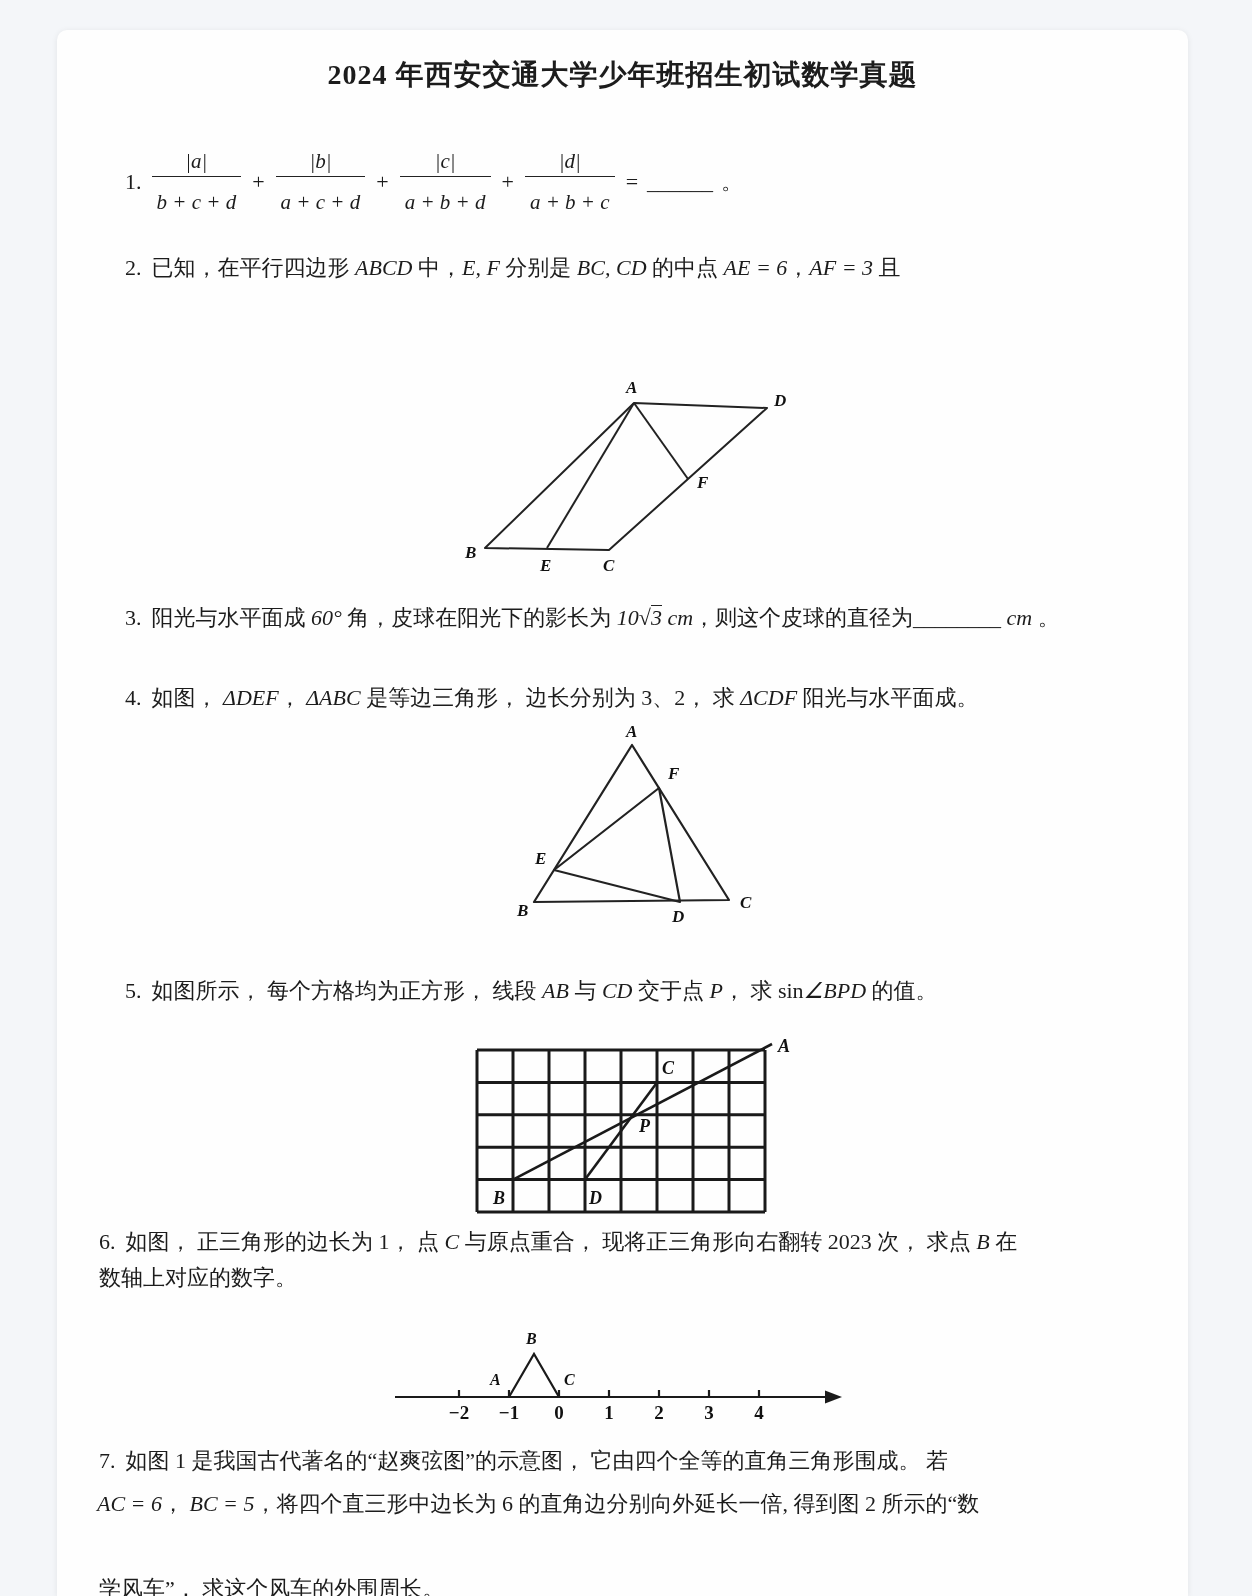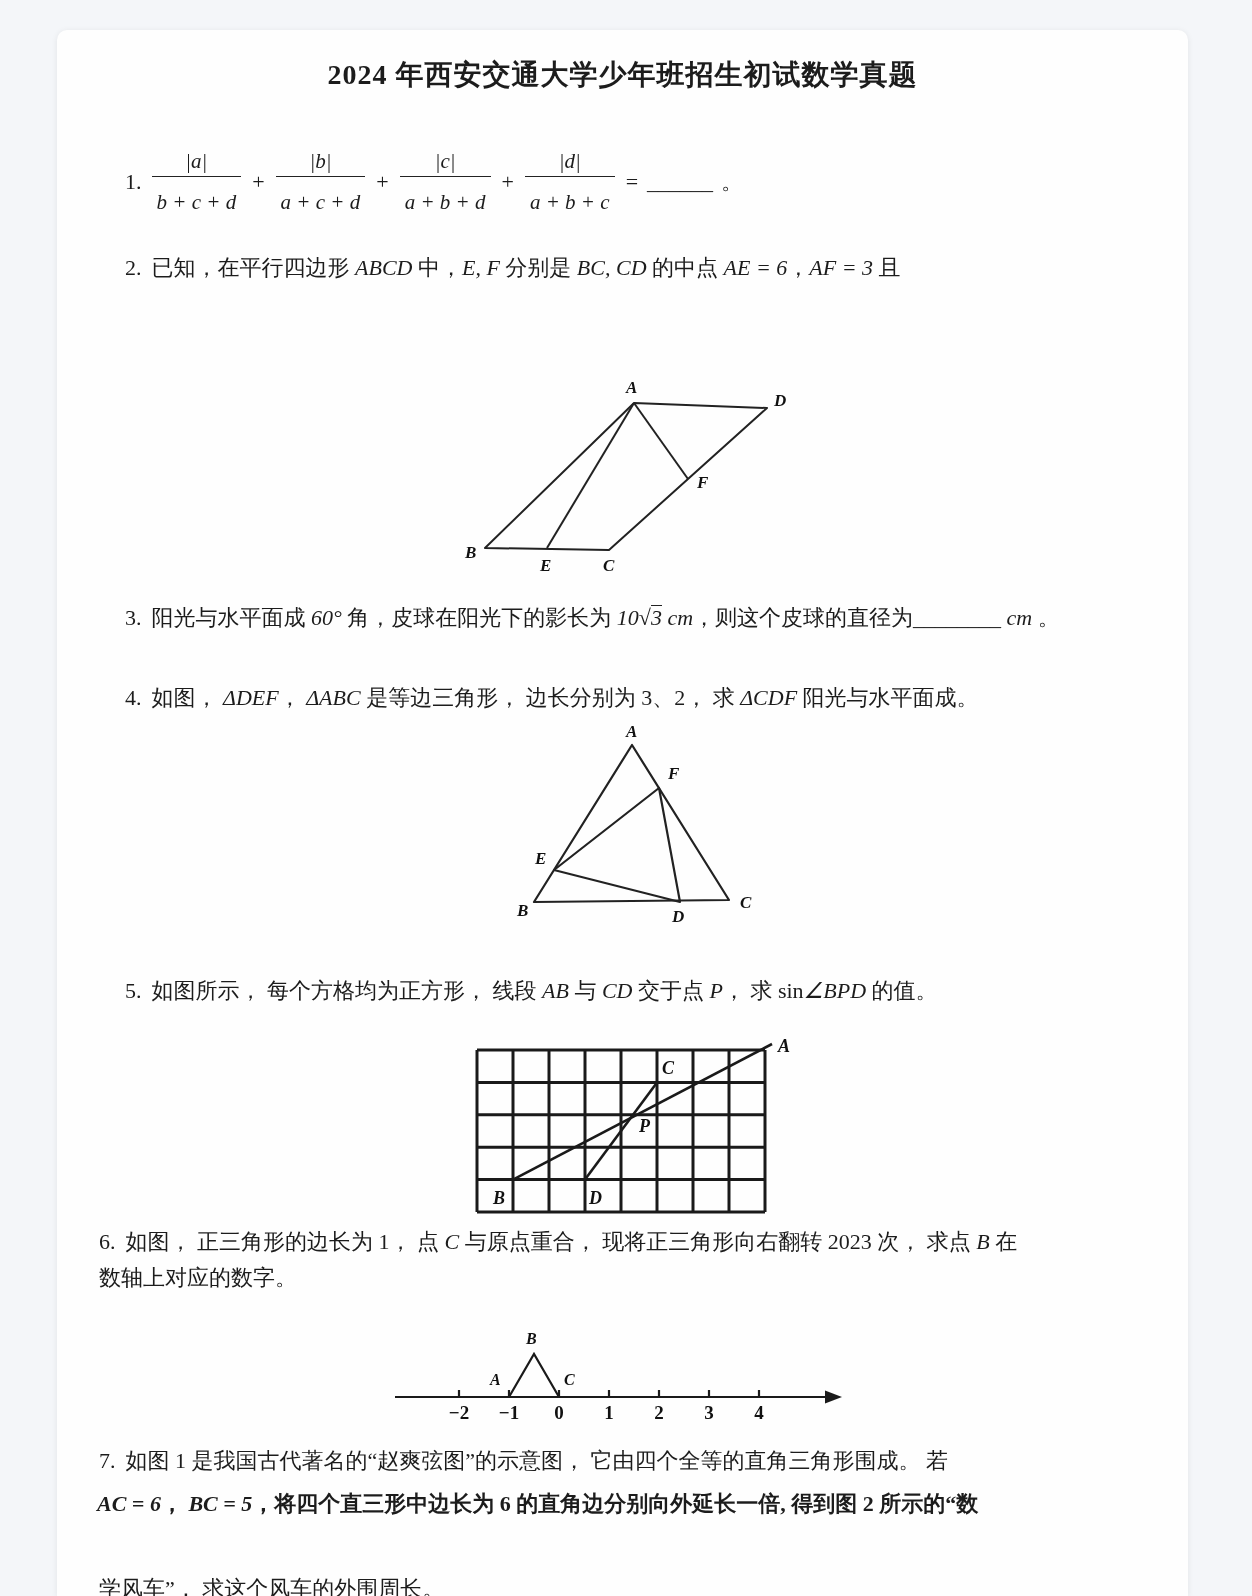--- a/index.html
+++ b/index.html
@@ -205,20 +205,20 @@
     <text class="tick" x="372" y="91" font-size="19" text-anchor="middle">4</text>
     <text x="103" y="57" font-size="16">A</text>
     <text x="139" y="16" font-size="16">B</text>
     <text x="177" y="57" font-size="16">C</text>
   </svg>
 
   <div class="qline" style="top:1415px; left:42px;">
     <span class="qnum">7.</span>
     <span><span class="seg seg-c">如图 1 是我国古代著名的“赵爽弦图”的示意图， 它由四个全等的直角三角形围成。 若</span></span>
   </div>
-  <div class="qline" style="top:1458px; left:40px;font-weight:bold;">
+  <div class="qline" style="top:1458px; left:40px;">
     <span><span class="seg seg-m">AC = 6</span><span class="seg seg-c">， </span><span class="seg seg-m">BC = 5</span><span class="seg seg-c">，将四个直三形中边长为 6 的直角边分别向外延长一倍, 得到图 2 所示的“数</span></span>
   </div>
   <div class="qline" style="top:1502px; left:42px;margin-top:41px;">
     <span><span class="seg seg-c">学风车”， 求这个风车的外围周长。</span></span>
   </div>
 
 </div>
 
 </body></html>

